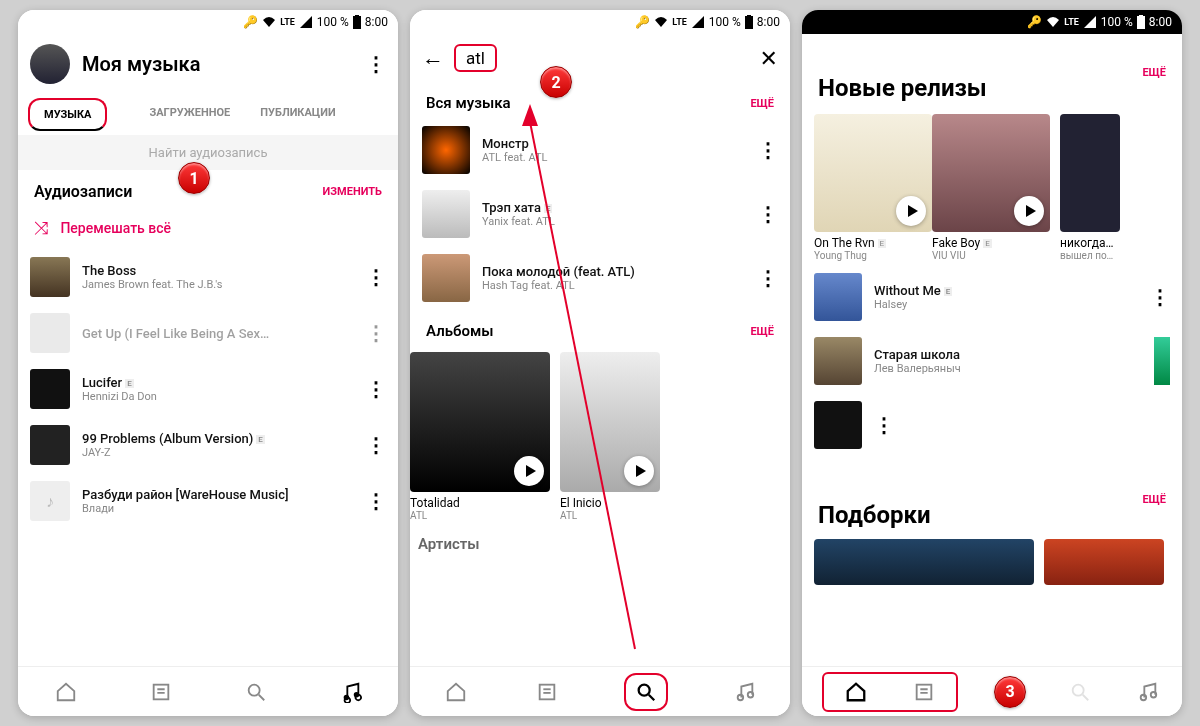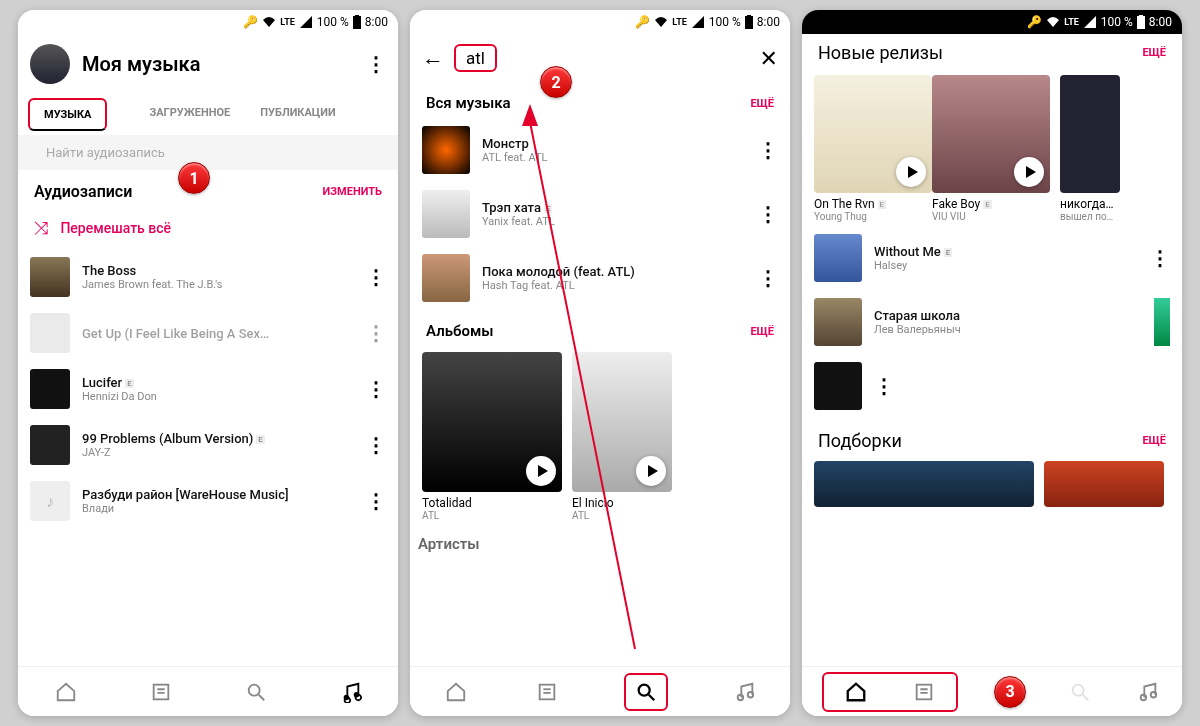--- a/index.html
+++ b/index.html
@@ -5,55 +5,55 @@
   * { box-sizing: border-box; margin: 0; padding: 0; font-family: -apple-system, Roboto, Arial, sans-serif; }
   body { background: #d0d0d0; display: flex; justify-content: center; align-items: flex-start; padding: 10px; gap: 12px; }
   .phone { width: 380px; height: 706px; background: #fff; border-radius: 16px; overflow: hidden; display: flex; flex-direction: column; position: relative; box-shadow: 0 2px 8px rgba(0,0,0,0.2); }
   .status-bar { height: 24px; background: #fff; display: flex; align-items: center; justify-content: flex-end; padding: 0 10px; font-size: 12px; gap: 4px; color: #000; }
   .status-bar.dark { background: #000; color: #fff; }
   .status-icon { display: inline-flex; align-items: center; }
   .phone-content { flex: 1; overflow: hidden; display: flex; flex-direction: column; position: relative; }
   .bottom-nav { height: 50px; border-top: 1px solid #eee; display: flex; justify-content: space-around; align-items: center; background: #fff; }
   .bottom-nav .nav-btn { width: 28px; height: 28px; display: flex; align-items: center; justify-content: center; }
   .nav-btn svg { width: 22px; height: 22px; }
-  .hl { border: 2px solid #e3002b; border-radius: 6px; }
+  .hl { border: 2px solid #e3002b; border-radius: 12px; }
   .step-badge { width: 32px; height: 32px; border-radius: 50%; background: linear-gradient(#ff3a3a,#c80000); color: #fff; font-weight: bold; display: flex; align-items: center; justify-content: center; box-shadow: inset 0 2px 2px rgba(255,255,255,0.4), 0 1px 3px rgba(0,0,0,0.3); position: absolute; z-index: 50; font-size: 16px; border: 1px solid #900; }
   .header-1 { display: flex; align-items: center; padding: 10px 12px; gap: 12px; }
   .avatar { width: 40px; height: 40px; border-radius: 50%; background: linear-gradient(#555,#223); }
   .title-1 { font-size: 20px; font-weight: 600; flex: 1; }
   .dots { font-size: 20px; font-weight: bold; }
   .tabs-1 { display: flex; gap: 14px; padding: 4px 10px; font-size: 11px; font-weight: 700; color: #888; }
   .tabs-1 .tab { padding: 8px 8px; }
   .tabs-1 .tab.active { color: #000; border-bottom: 2px solid #000; }
-  .search-field { padding: 10px 28px; background: #f5f5f5; color: #aaa; font-size: 13px; }
+  .search-field { padding: 10px 28px; background: #f5f5f5; color: #aaa; font-size: 13px; text-align: center; }
   .section-row { display: flex; justify-content: space-between; align-items: center; padding: 12px 16px 6px; }
   .section-title { font-size: 16px; font-weight: 600; }
   .more-link { font-size: 11px; font-weight: 700; color: #e6005c; }
   .shuffle-row { display: flex; align-items: center; gap: 12px; padding: 10px 16px; color: #e6005c; font-size: 14px; font-weight: 500; }
   .track-row { display: flex; align-items: center; gap: 12px; padding: 8px 12px; }
   .track-art { width: 40px; height: 40px; background: #ccc; border-radius: 3px; flex-shrink: 0; }
   .track-art.big { width: 48px; height: 48px; }
   .track-info { flex: 1; min-width: 0; }
   .track-title { font-size: 13px; font-weight: 500; color: #111; white-space: nowrap; overflow: hidden; text-overflow: ellipsis; }
   .track-artist { font-size: 11px; color: #888; white-space: nowrap; overflow: hidden; text-overflow: ellipsis; }
   .track-dim { opacity: 0.4; }
   .e-badge { display: inline-block; font-size: 8px; background: #eee; color: #888; padding: 0 2px; margin-left: 3px; vertical-align: 1px; }
   .header-2 { display: flex; align-items: center; padding: 10px 12px; gap: 10px; }
   .back-arrow { font-size: 22px; font-weight: 300; }
   .search-val { font-size: 17px; font-weight: 400; flex: 1; }
   .close-x { font-size: 22px; font-weight: 300; }
-  .albums-row { display: flex; gap: 10px; padding: 6px 12px; overflow: hidden; }
+  .albums-row { display: flex; gap: 10px; padding: 6px 0; overflow: hidden; }
   .album-card { width: 140px; flex-shrink: 0; position: relative; }
   .album-art { width: 140px; height: 140px; background: #333; border-radius: 4px; position: relative; }
   .album-art.wide { width: 118px; height: 118px; }
   .play-bubble { position: absolute; right: 6px; bottom: 6px; width: 30px; height: 30px; border-radius: 50%; background: #fff; display: flex; align-items: center; justify-content: center; box-shadow: 0 1px 4px rgba(0,0,0,0.3); }
   .play-bubble::after { content: ''; border-left: 10px solid #000; border-top: 6px solid transparent; border-bottom: 6px solid transparent; margin-left: 3px; }
   .album-title { font-size: 12px; margin-top: 4px; }
   .album-sub { font-size: 10px; color: #888; }
-  .section-title3 { font-size: 18px; font-weight: 400; padding: 10px 14px 4px; }
+  .section-title3 { font-size: 24px; font-weight: 700; padding: 10px 14px 4px; margin-top: 32px; }
   .arrow-red { position: absolute; z-index: 40; pointer-events: none; }
   .search-hl { display: inline-block; border: 2px solid #e3002b; border-radius: 6px; padding: 2px 10px; }
   .nav-group-hl { display: flex; gap: 40px; border: 2px solid #e3002b; border-radius: 6px; padding: 4px 18px; }
   .scroll-area { flex: 1; overflow: hidden; }
 </style>
 </head>
 <body>
 
 <div class="phone">
   <div class="status-bar">

